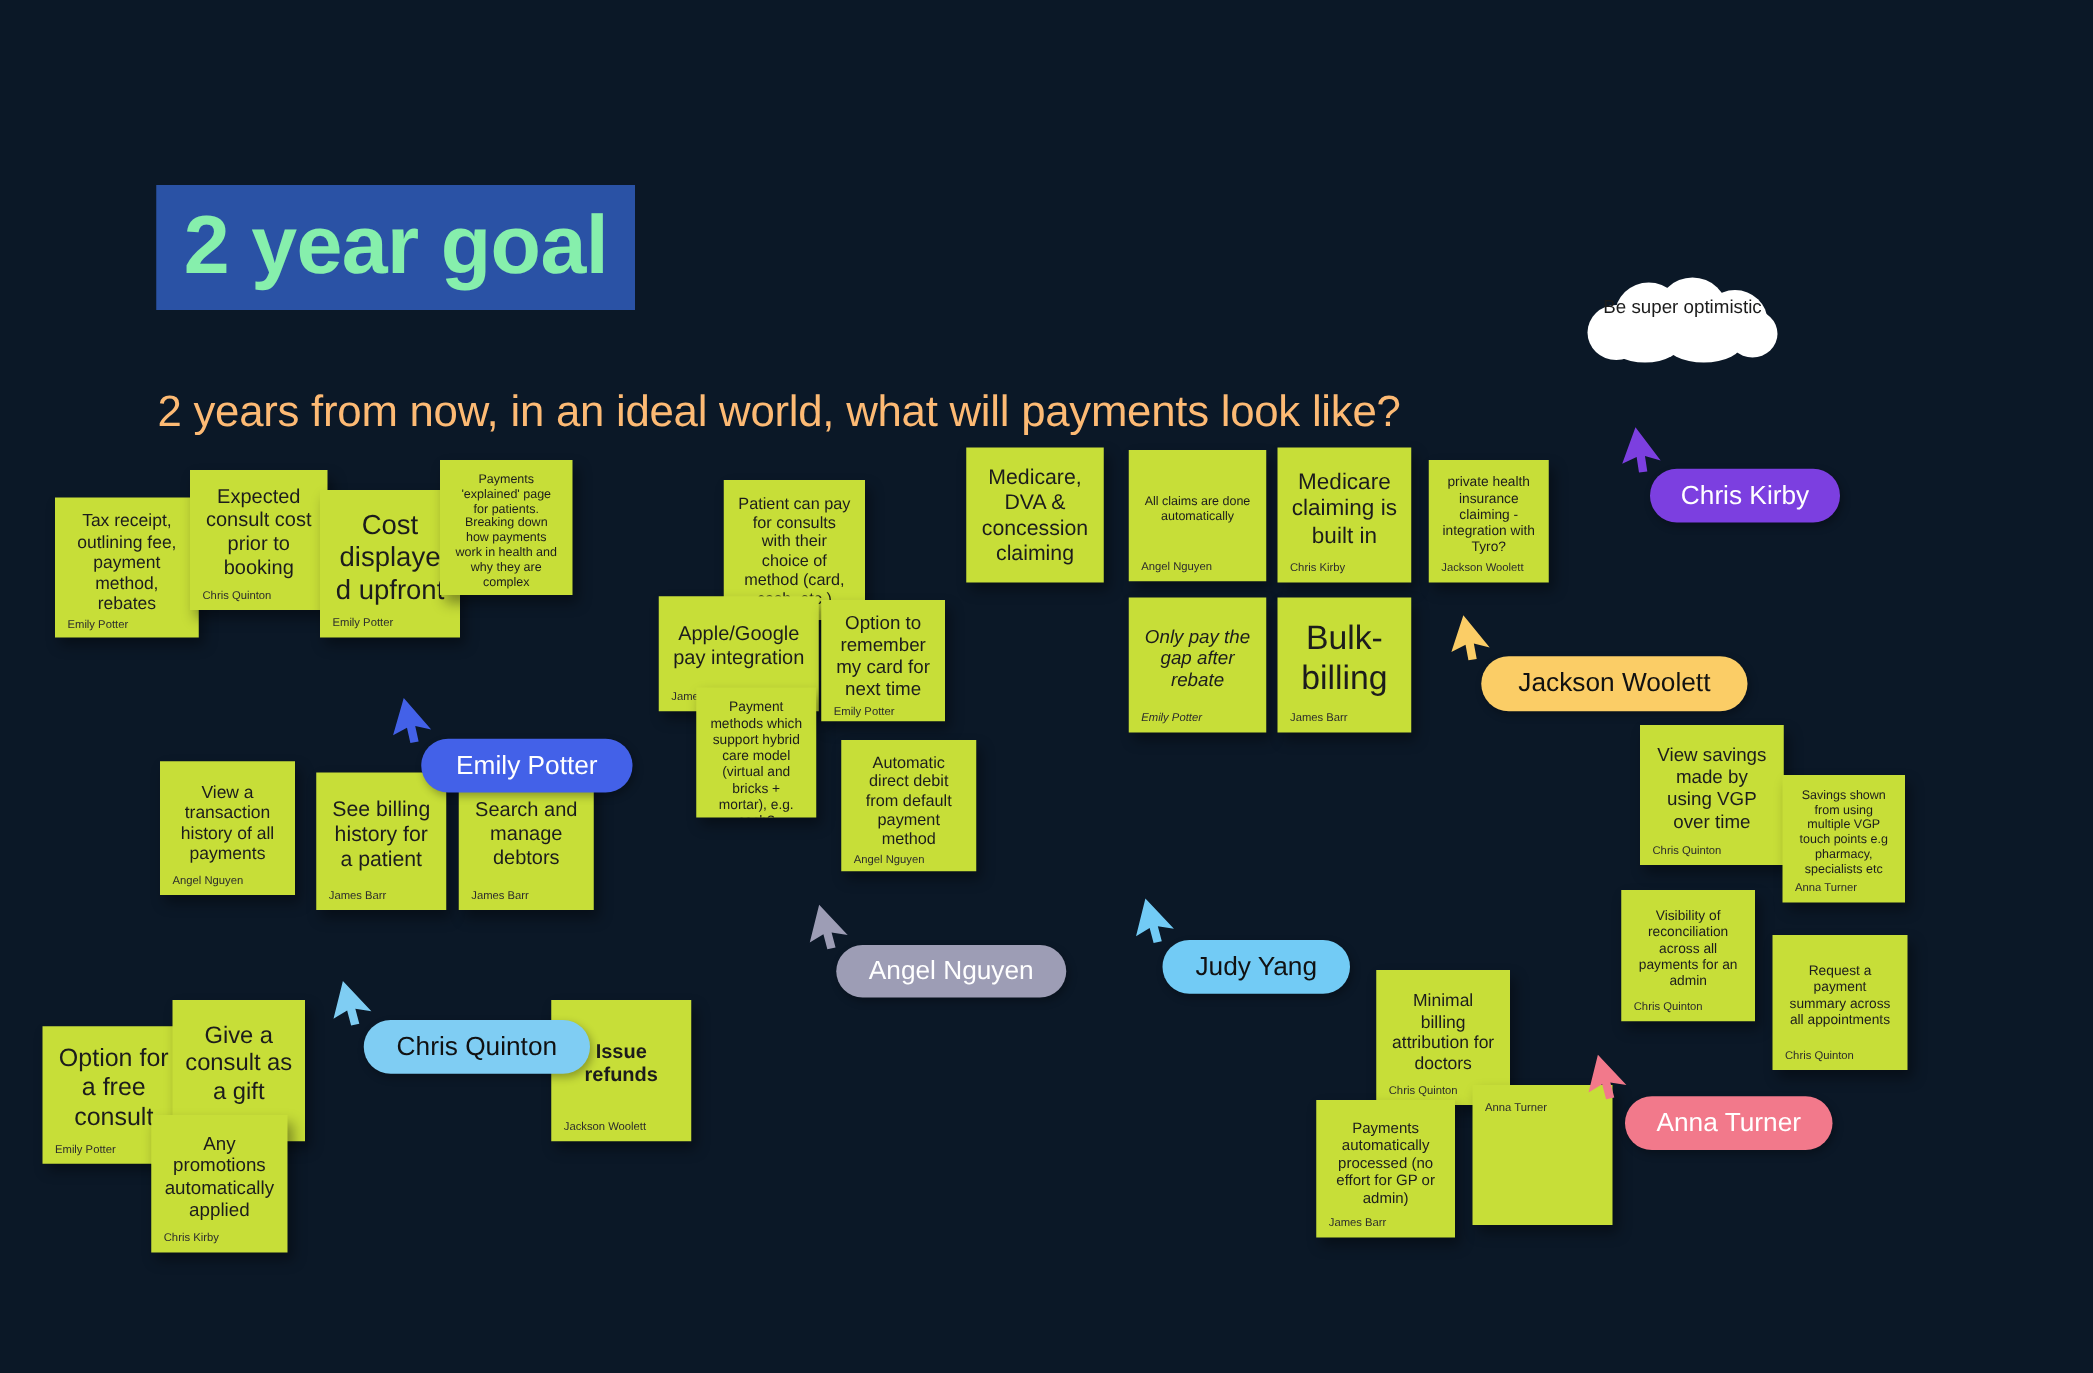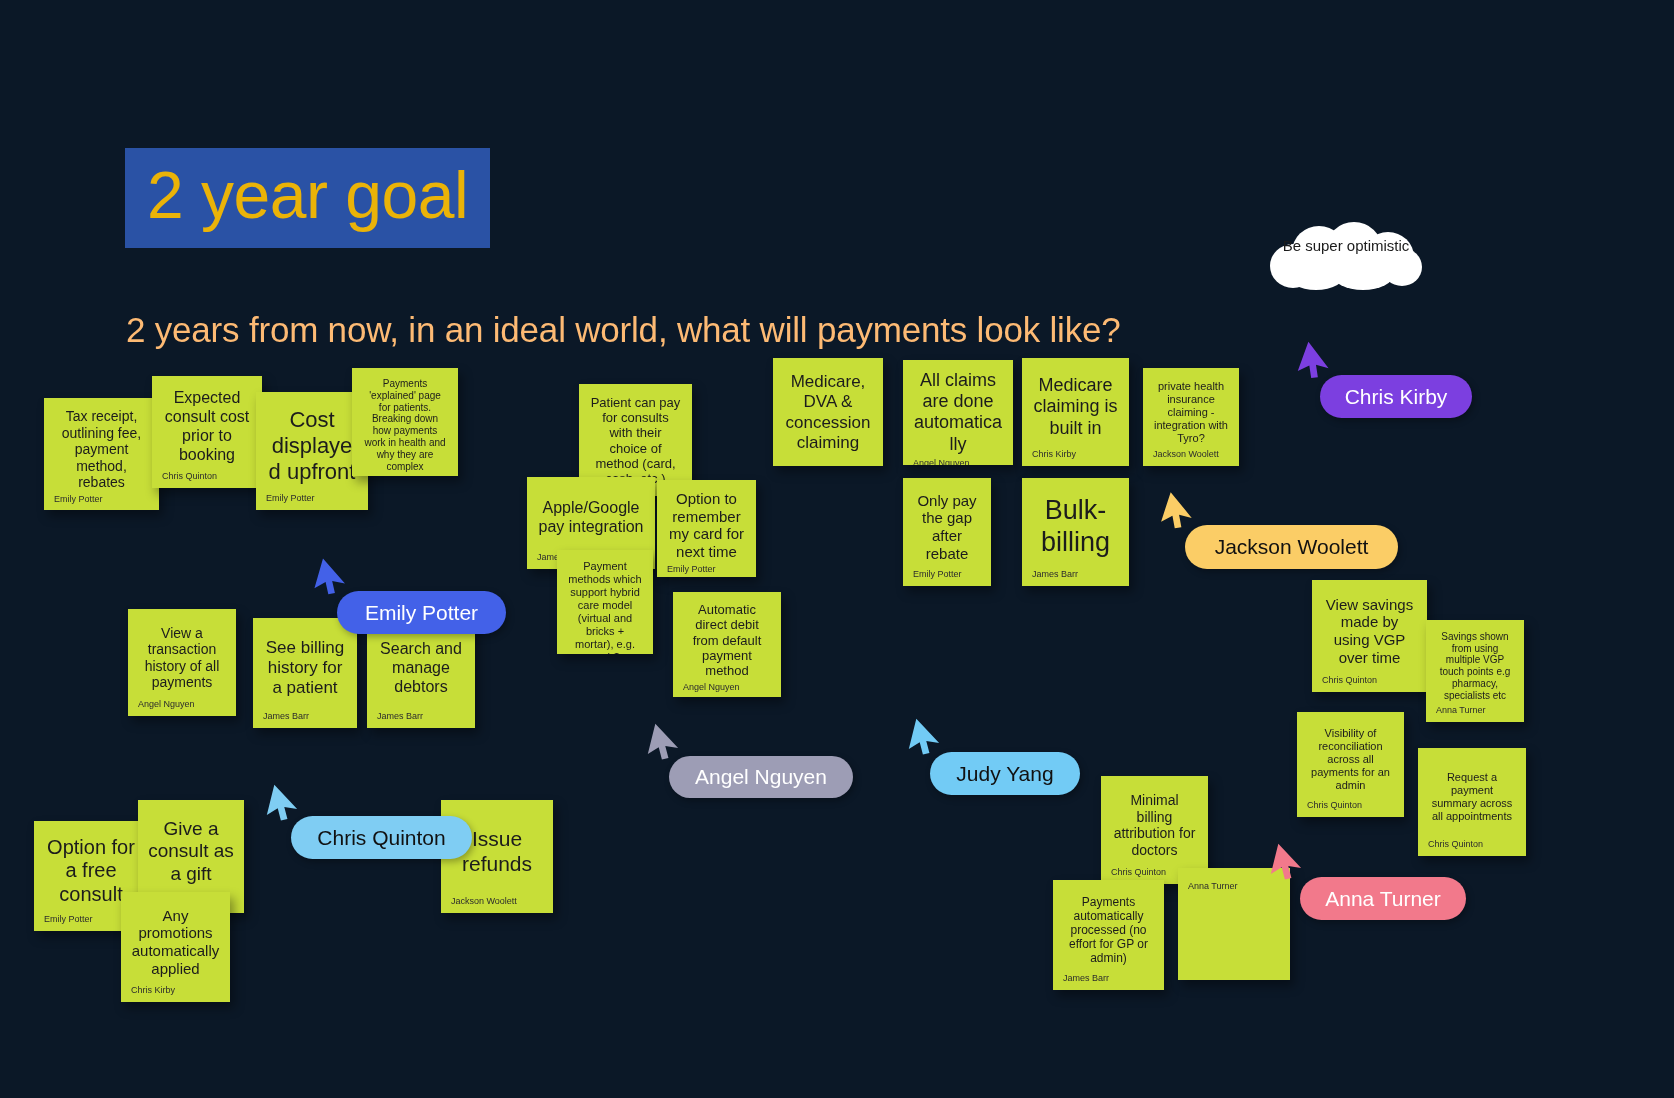--- a/index.html
+++ b/index.html
@@ -21,22 +21,22 @@
   #title-block {
     position: absolute;
     left: 125px;
     top: 148px;
     background: #2a52a5;
     padding: 14px 22px 20px 22px;
     box-sizing: border-box;
   }
   #title-block .title-text {
     font-size: 66px;
-    font-weight: normal;
-    color: #eab308;
+    font-weight: bold;
+    color: #86efac;
     line-height: 1.0;
     letter-spacing: -0.5px;
     white-space: nowrap;
   }
 
   #subtitle {
     position: absolute;
     left: 126px;
     top: 310px;
     font-size: 35px;
@@ -178,32 +178,32 @@
       </div>
       <div class="note" style="left: 673px; top: 592px; width: 108px; height: 105px; background: rgb(199, 222, 56);">
         <div class="body" style="font-size: 13px;">Automatic direct debit from default payment method</div>
         <div class="author">Angel Nguyen</div>
       </div>
       <div class="note" style="left: 773px; top: 358px; width: 110px; height: 108px; background: rgb(199, 222, 56);">
         <div class="body" style="font-size: 17px;">Medicare, DVA &amp; concession claiming</div>
         <div class="author"></div>
       </div>
       <div class="note" style="left: 903px; top: 360px; width: 110px; height: 105px; background: rgb(199, 222, 56);">
-        <div class="body" style="font-size: 18px;">All claims are done automatically</div>
+        <div class="body" style="font-size: 10px;">All claims are done automatically</div>
         <div class="author">Angel Nguyen</div>
       </div>
       <div class="note" style="left: 1022px; top: 358px; width: 107px; height: 108px; background: rgb(199, 222, 56);">
         <div class="body" style="font-size: 18px;">Medicare claiming is built in</div>
         <div class="author">Chris Kirby</div>
       </div>
       <div class="note" style="left: 1143px; top: 368px; width: 96px; height: 98px; background: rgb(199, 222, 56);">
         <div class="body" style="font-size: 11px;">private health insurance claiming - integration with Tyro?</div>
         <div class="author">Jackson Woolett</div>
       </div>
-      <div class="note" style="left: 903px; top: 478px; width: 88px; height: 108px; background: rgb(199, 222, 56);">
+      <div class="note" style="left: 903px; top: 478px; width: 110px; height: 108px; background: rgb(199, 222, 56); font-style: italic;">
         <div class="body" style="font-size: 15px;">Only pay the gap after rebate</div>
         <div class="author">Emily Potter</div>
       </div>
       <div class="note" style="left: 1022px; top: 478px; width: 107px; height: 108px; background: rgb(199, 222, 56);">
         <div class="body" style="font-size: 27px;">Bulk-billing</div>
         <div class="author">James Barr</div>
       </div>
       <div class="note" style="left: 128px; top: 609px; width: 108px; height: 107px; background: rgb(199, 222, 56);">
         <div class="body" style="font-size: 14px;">View a transaction history of all payments</div>
         <div class="author">Angel Nguyen</div>
@@ -222,21 +222,21 @@
       </div>
       <div class="note" style="left: 138px; top: 784px; width: 106px; height: 113px; background: rgb(199, 222, 56); margin-top: 16px;">
         <div class="body" style="font-size: 19px;">Give a consult as a gift</div>
         <div class="author">Chris Quinton</div>
       </div>
       <div class="note" style="left: 121px; top: 892px; width: 109px; height: 110px; background: rgb(199, 222, 56);">
         <div class="body" style="font-size: 15px;">Any promotions automatically applied</div>
         <div class="author">Chris Kirby</div>
       </div>
       <div class="note" style="left: 441px; top: 800px; width: 112px; height: 113px; background: rgb(199, 222, 56);">
-        <div class="body" style="font-size: 21px;">Issue refunds</div>
+        <div class="body" style="font-size: 16px; font-weight: bold;">Issue refunds</div>
         <div class="author">Jackson Woolett</div>
       </div>
       <div class="note" style="left: 1312px; top: 580px; width: 115px; height: 112px; background: rgb(199, 222, 56);">
         <div class="body" style="font-size: 15px;">View savings made by using VGP over time</div>
         <div class="author">Chris Quinton</div>
       </div>
       <div class="note" style="left: 1426px; top: 620px; width: 98px; height: 102px; background: rgb(199, 222, 56);">
         <div class="body" style="font-size: 10px;">Savings shown from using multiple VGP touch points e.g pharmacy, specialists etc</div>
         <div class="author">Anna Turner</div>
       </div>

